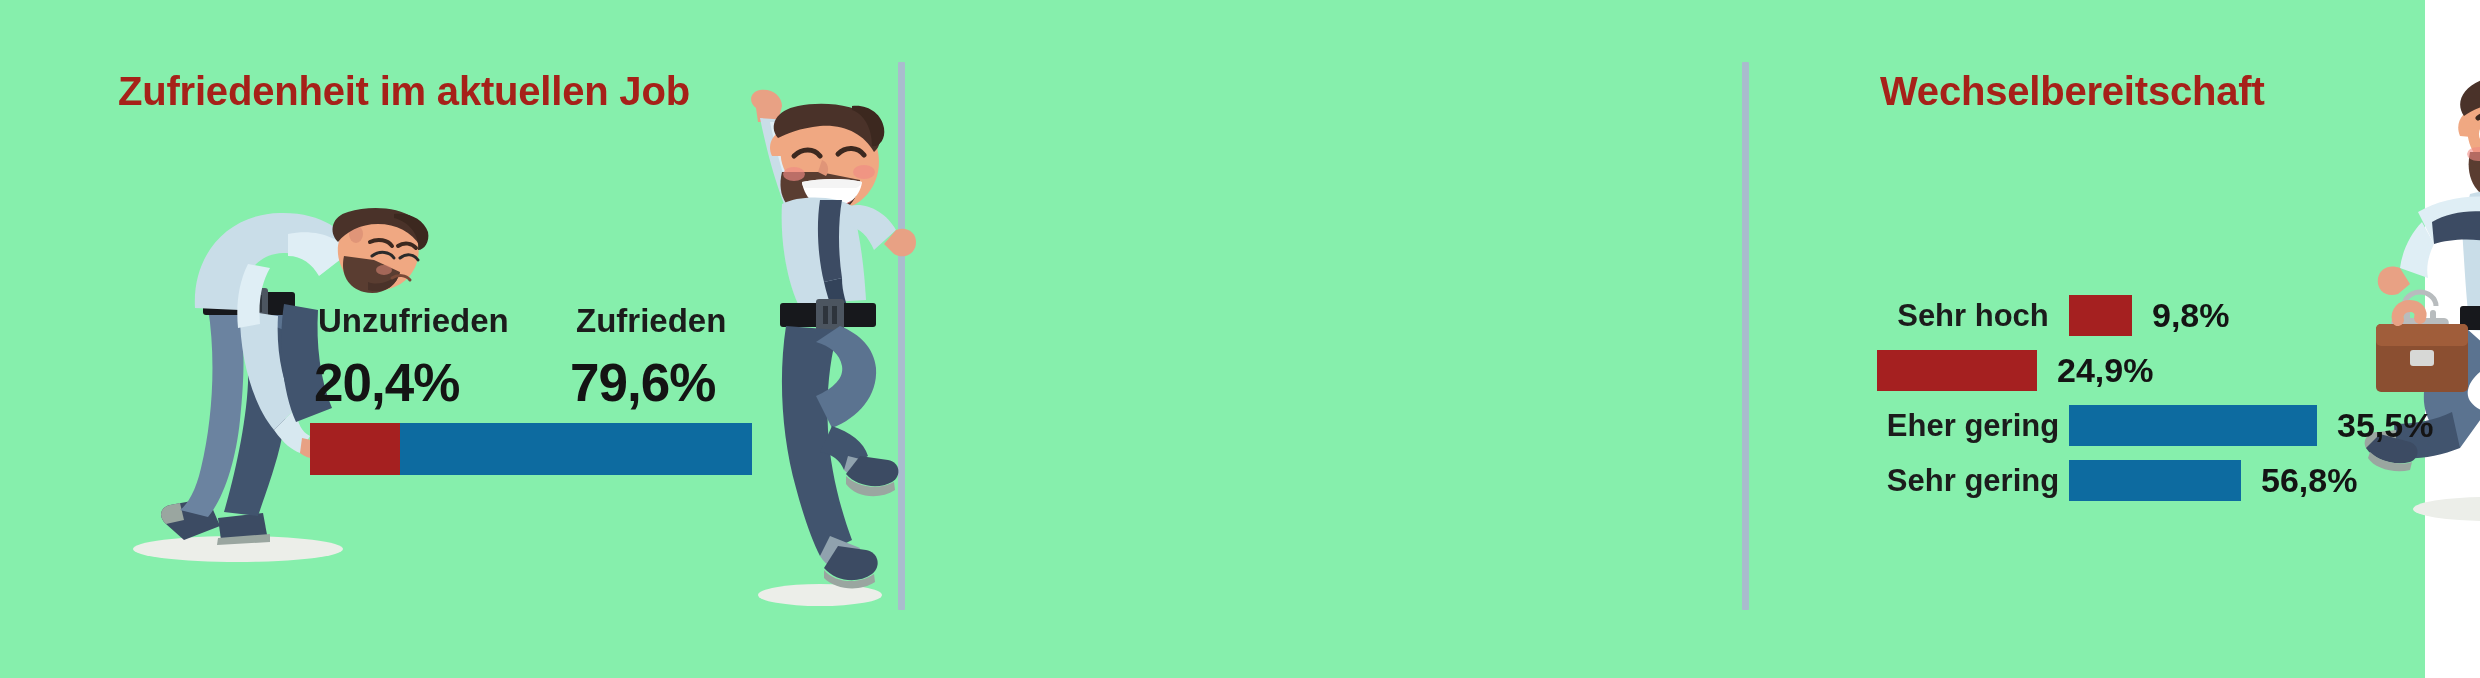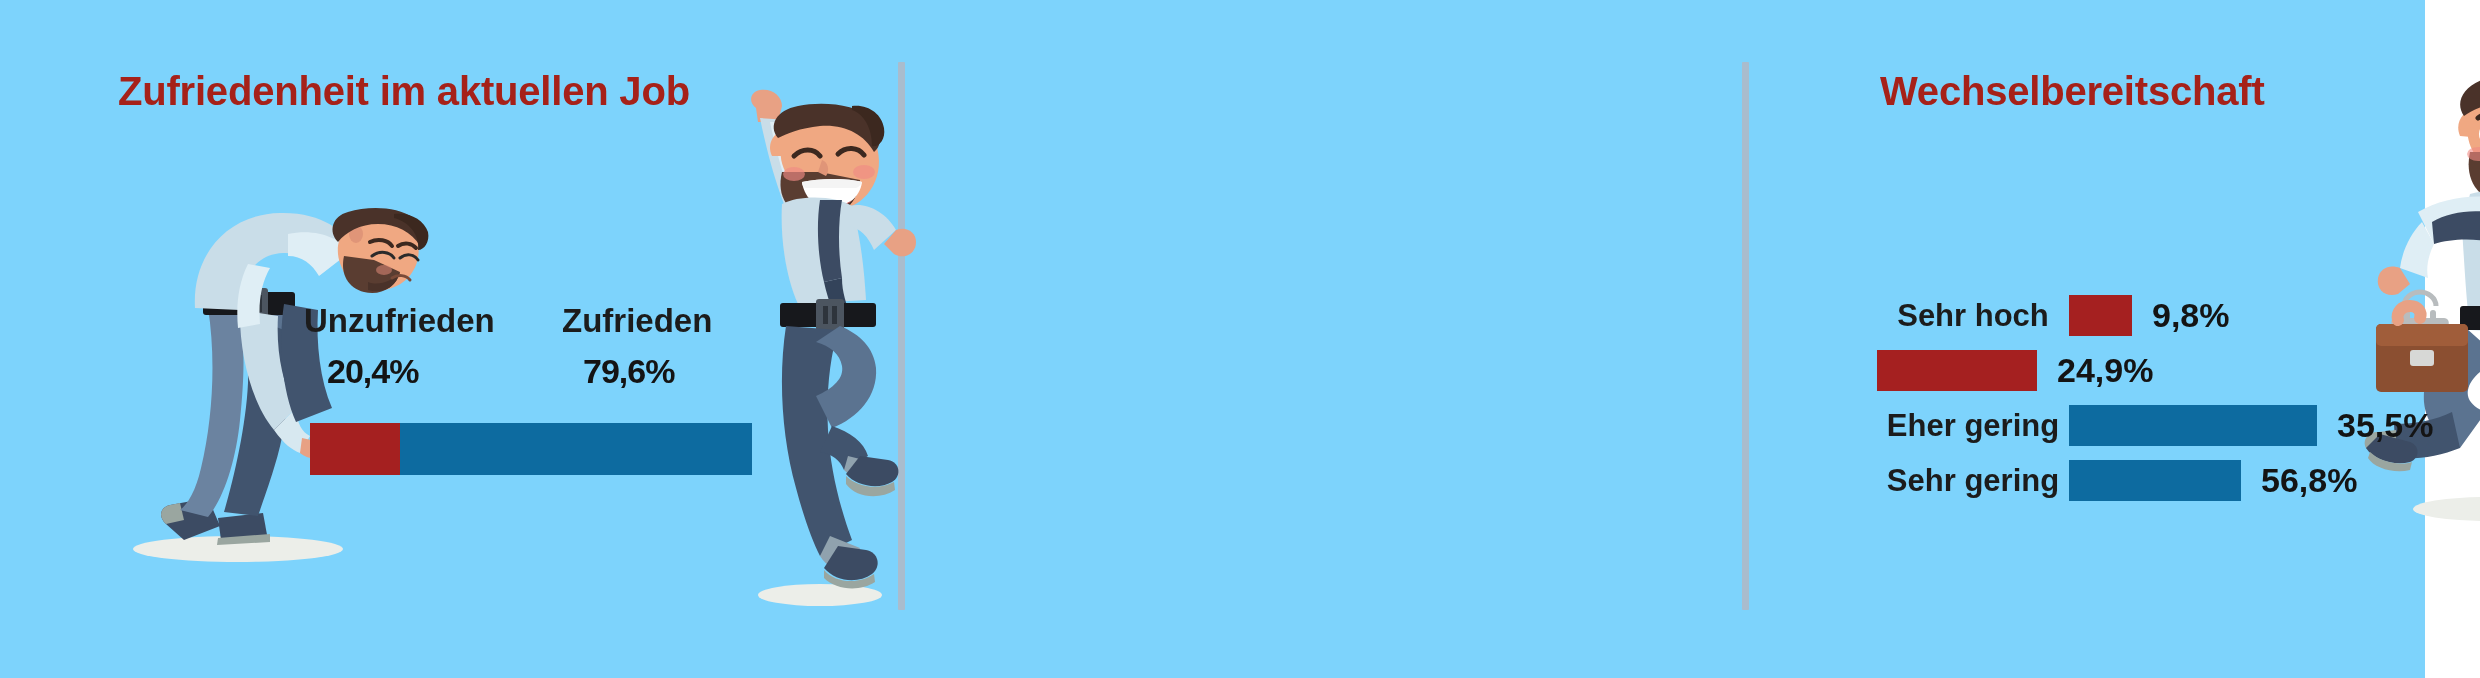--- a/index.html
+++ b/index.html
@@ -1,39 +1,39 @@
 <!DOCTYPE html>
 <html><head>
 <meta charset="utf-8">
 <style>
   html,body{margin:0;padding:0;background:#ffffff;}
   body{width:2480px;height:678px;font-family:"Liberation Sans",sans-serif;overflow:hidden;}
-  .canvas{position:relative;width:2425px;height:678px;background:#7dd3fc;}
+  .canvas{position:relative;width:2425px;height:678px;background:#86efac;}
 
   .divider{position:absolute;width:7px;background:#a9bccd;border-radius:1px;}
   .divider.d1{left:898px;top:62px;height:548px;}
   .divider.d2{left:1742px;top:62px;height:548px;}
 
   .panel{position:absolute;top:0;height:678px;}
   .p1{left:0;width:898px;}
   .p2{left:905px;width:837px;}
   .p3{left:1749px;width:731px;}
 
   .title{position:absolute;color:#a62119;font-weight:bold;font-size:40px;line-height:1.18;letter-spacing:-0.2px;}
   .t1{left:118px;top:68px;}
   .t2{left:975px;top:68px;}
 
   
-  .p1-labels{position:absolute;left:304px;top:302px;width:430px;}
+  .p1-labels{position:absolute;left:318px;top:302px;width:430px;}
   .lblrow{position:relative;height:46px;}
   .lbl{position:absolute;font-size:33px;font-weight:600;color:#1c1c1c;}
   .lbl.left{left:0px;}
   .lbl.right{left:258px;}
   .valrow{position:relative;height:62px;margin-top:4px;}
-  .val{position:absolute;font-size:34px;font-weight:bold;color:#141414;letter-spacing:-1px;margin-left:27px;}
+  .val{position:absolute;font-size:53px;font-weight:bold;color:#141414;letter-spacing:-1px;}
   .val.left{left:-4px;}
   .val.right{left:252px;}
 
   .stackbar{position:absolute;left:310px;top:423px;width:442px;height:52px;display:flex;}
   .seg-red{background:#a52020;}
   .seg-blue{background:#0d6ba0;}
 
   
   .barchart{position:absolute;left:972px;top:288px;}
   .brow{display:flex;align-items:center;height:55px;}

